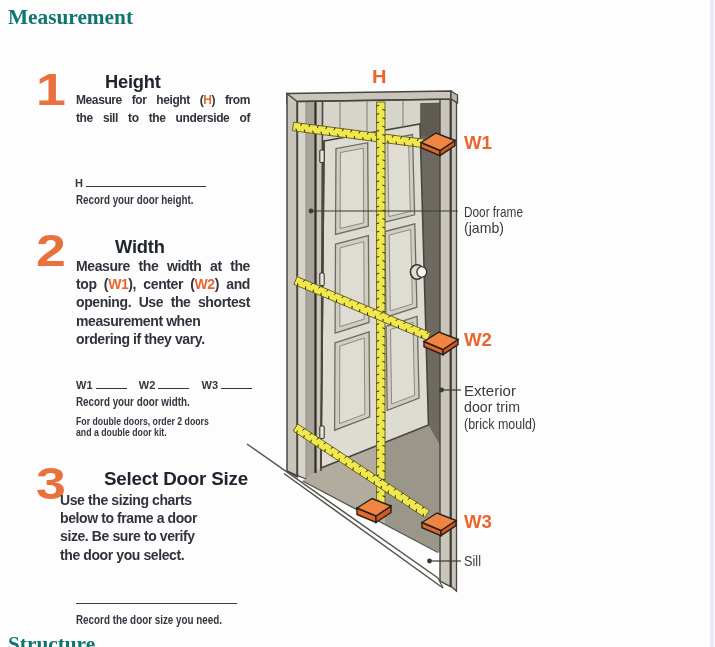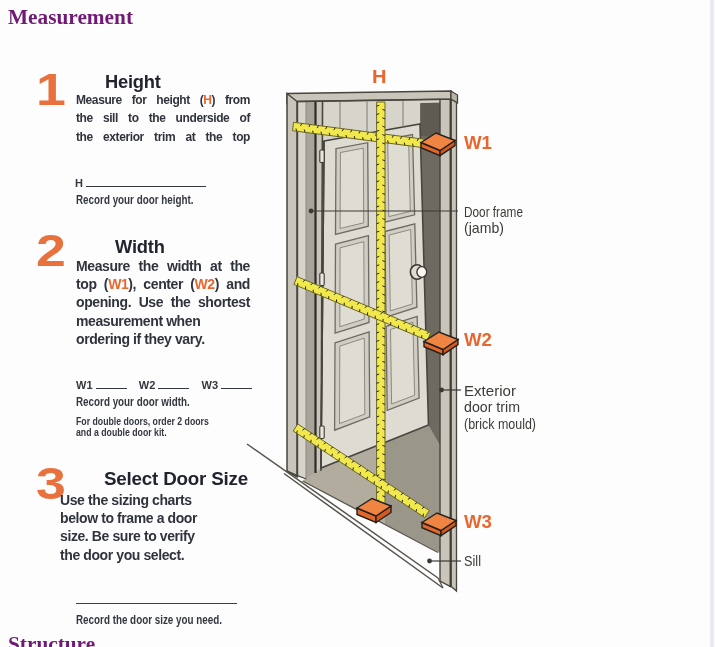--- a/index.html
+++ b/index.html
@@ -1,31 +1,30 @@
 <!DOCTYPE html>
 <html><head><meta charset="utf-8">
 <style>
   html,body{margin:0;padding:0;background:#fdfdfd;}
   body{width:715px;height:647px;position:relative;overflow:hidden;
        font-family:"Liberation Sans",sans-serif;}
   .num{position:absolute;color:#e8713d;font-weight:bold;font-size:44px;line-height:1;transform:scaleX(1.22);transform-origin:0 0;}
   .hd{position:absolute;color:#20242e;font-weight:bold;font-size:18.3px;line-height:1;letter-spacing:-0.2px;margin-left:29px;}
   .serif{position:absolute;left:8px;font-family:"Liberation Serif",serif;font-weight:bold;
-        font-size:21.3px;color:#701a75;line-height:1;}
+        font-size:21.3px;color:#0f766e;line-height:1;}
   .small{position:absolute;font-weight:bold;color:#33373f;}
 </style></head>
 <body>
 <div class="serif" style="top:7px">Measurement</div>
 
 <div class="num" style="left:36px;top:68px">1</div>
 <div class="hd" style="left:76px;top:73px">Height</div>
 <div style="position:absolute;left:76px;top:93px;width:174px;font-size:12px;color:#2f333c;font-weight:bold;letter-spacing:-0.4px">
     <div style="text-align:justify;text-align-last:justify;height:18.35px;white-space:nowrap">Measure for height (<span style="color:#e8672f">H</span>) from</div>
     <div style="text-align:justify;text-align-last:justify;height:18.35px;white-space:nowrap">the sill to the underside of</div>
-    <div style="text-align:justify;text-align-last:justify;height:18.35px;white-space:nowrap">the exterior trim at the top</div>
   </div>
 <div class="small" style="left:75px;top:177px;font-size:11px">H <span style="display:inline-block;width:120px;border-bottom:1.5px solid #33373f;height:9px"></span></div>
 <div class="small" style="left:76px;top:192.5px;font-size:12.3px;transform:scaleX(0.8);transform-origin:0 0;white-space:nowrap">Record your door height.</div>
 
 <div class="num" style="left:36px;top:229px">2</div>
 <div class="hd" style="left:86px;top:238px">Width</div>
 <div style="position:absolute;left:76px;top:257.5px;width:174px;font-size:14.0px;color:#2f333c;font-weight:bold;letter-spacing:-0.4px">
     <div style="text-align:justify;text-align-last:justify;height:18.35px;white-space:nowrap">Measure the width at the</div>
     <div style="text-align:justify;text-align-last:justify;height:18.35px;white-space:nowrap">top (<span style="color:#e8672f">W1</span>), center (<span style="color:#e8672f">W2</span>) and</div>
     <div style="text-align:justify;text-align-last:justify;height:18.35px;white-space:nowrap">opening. Use the shortest</div>

